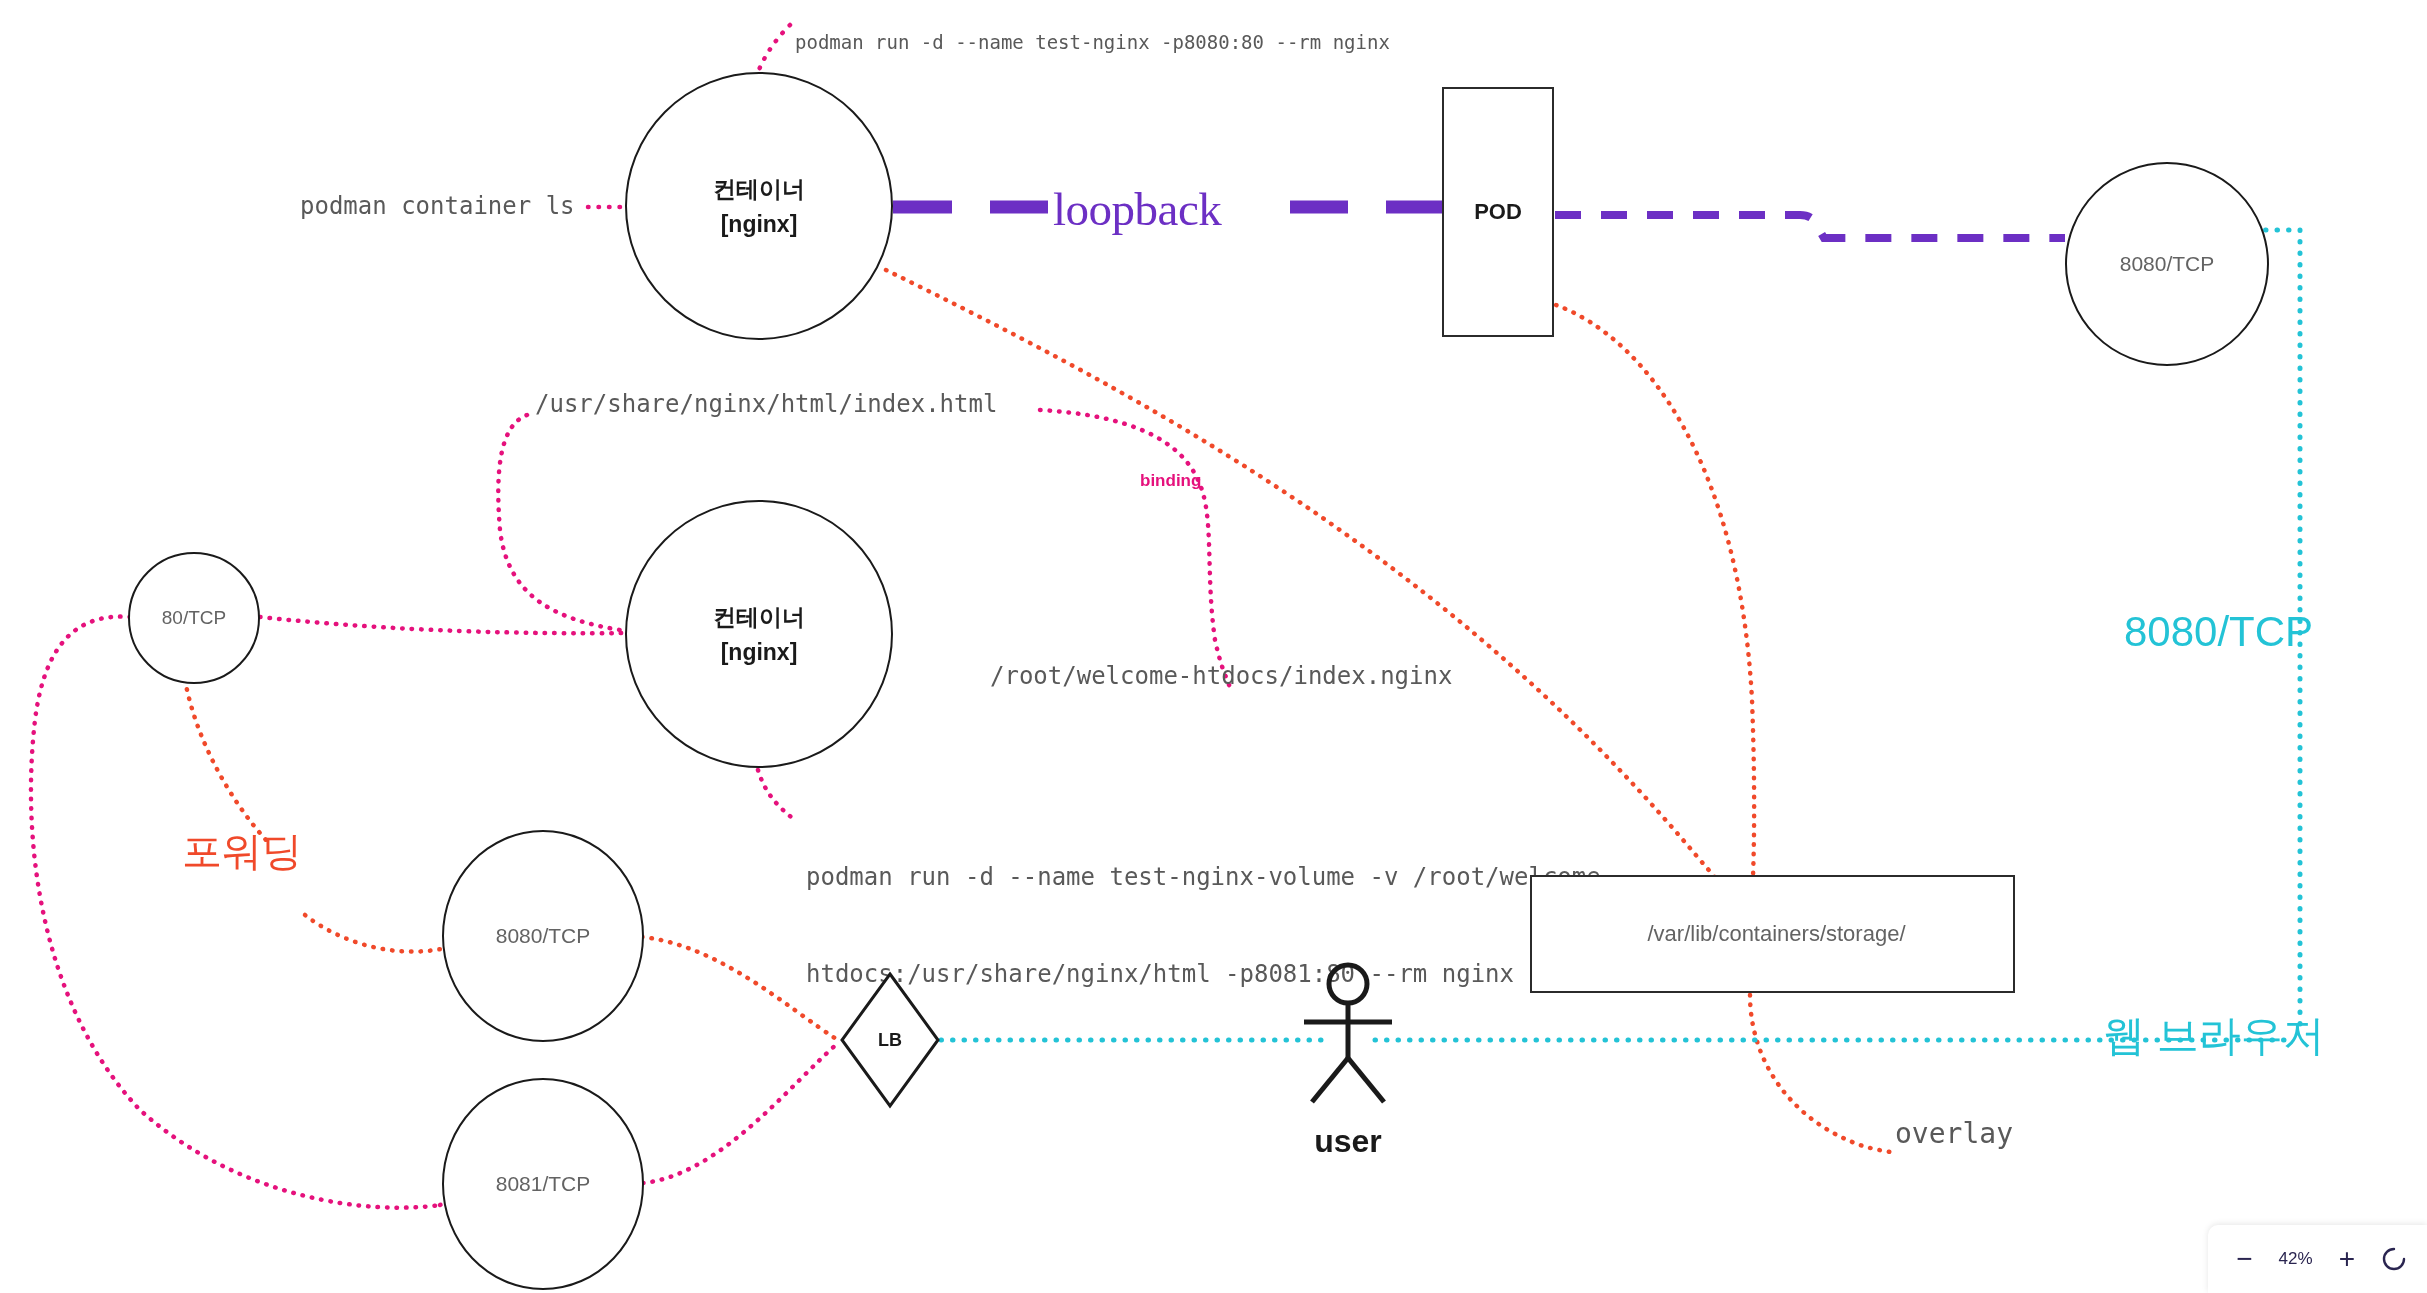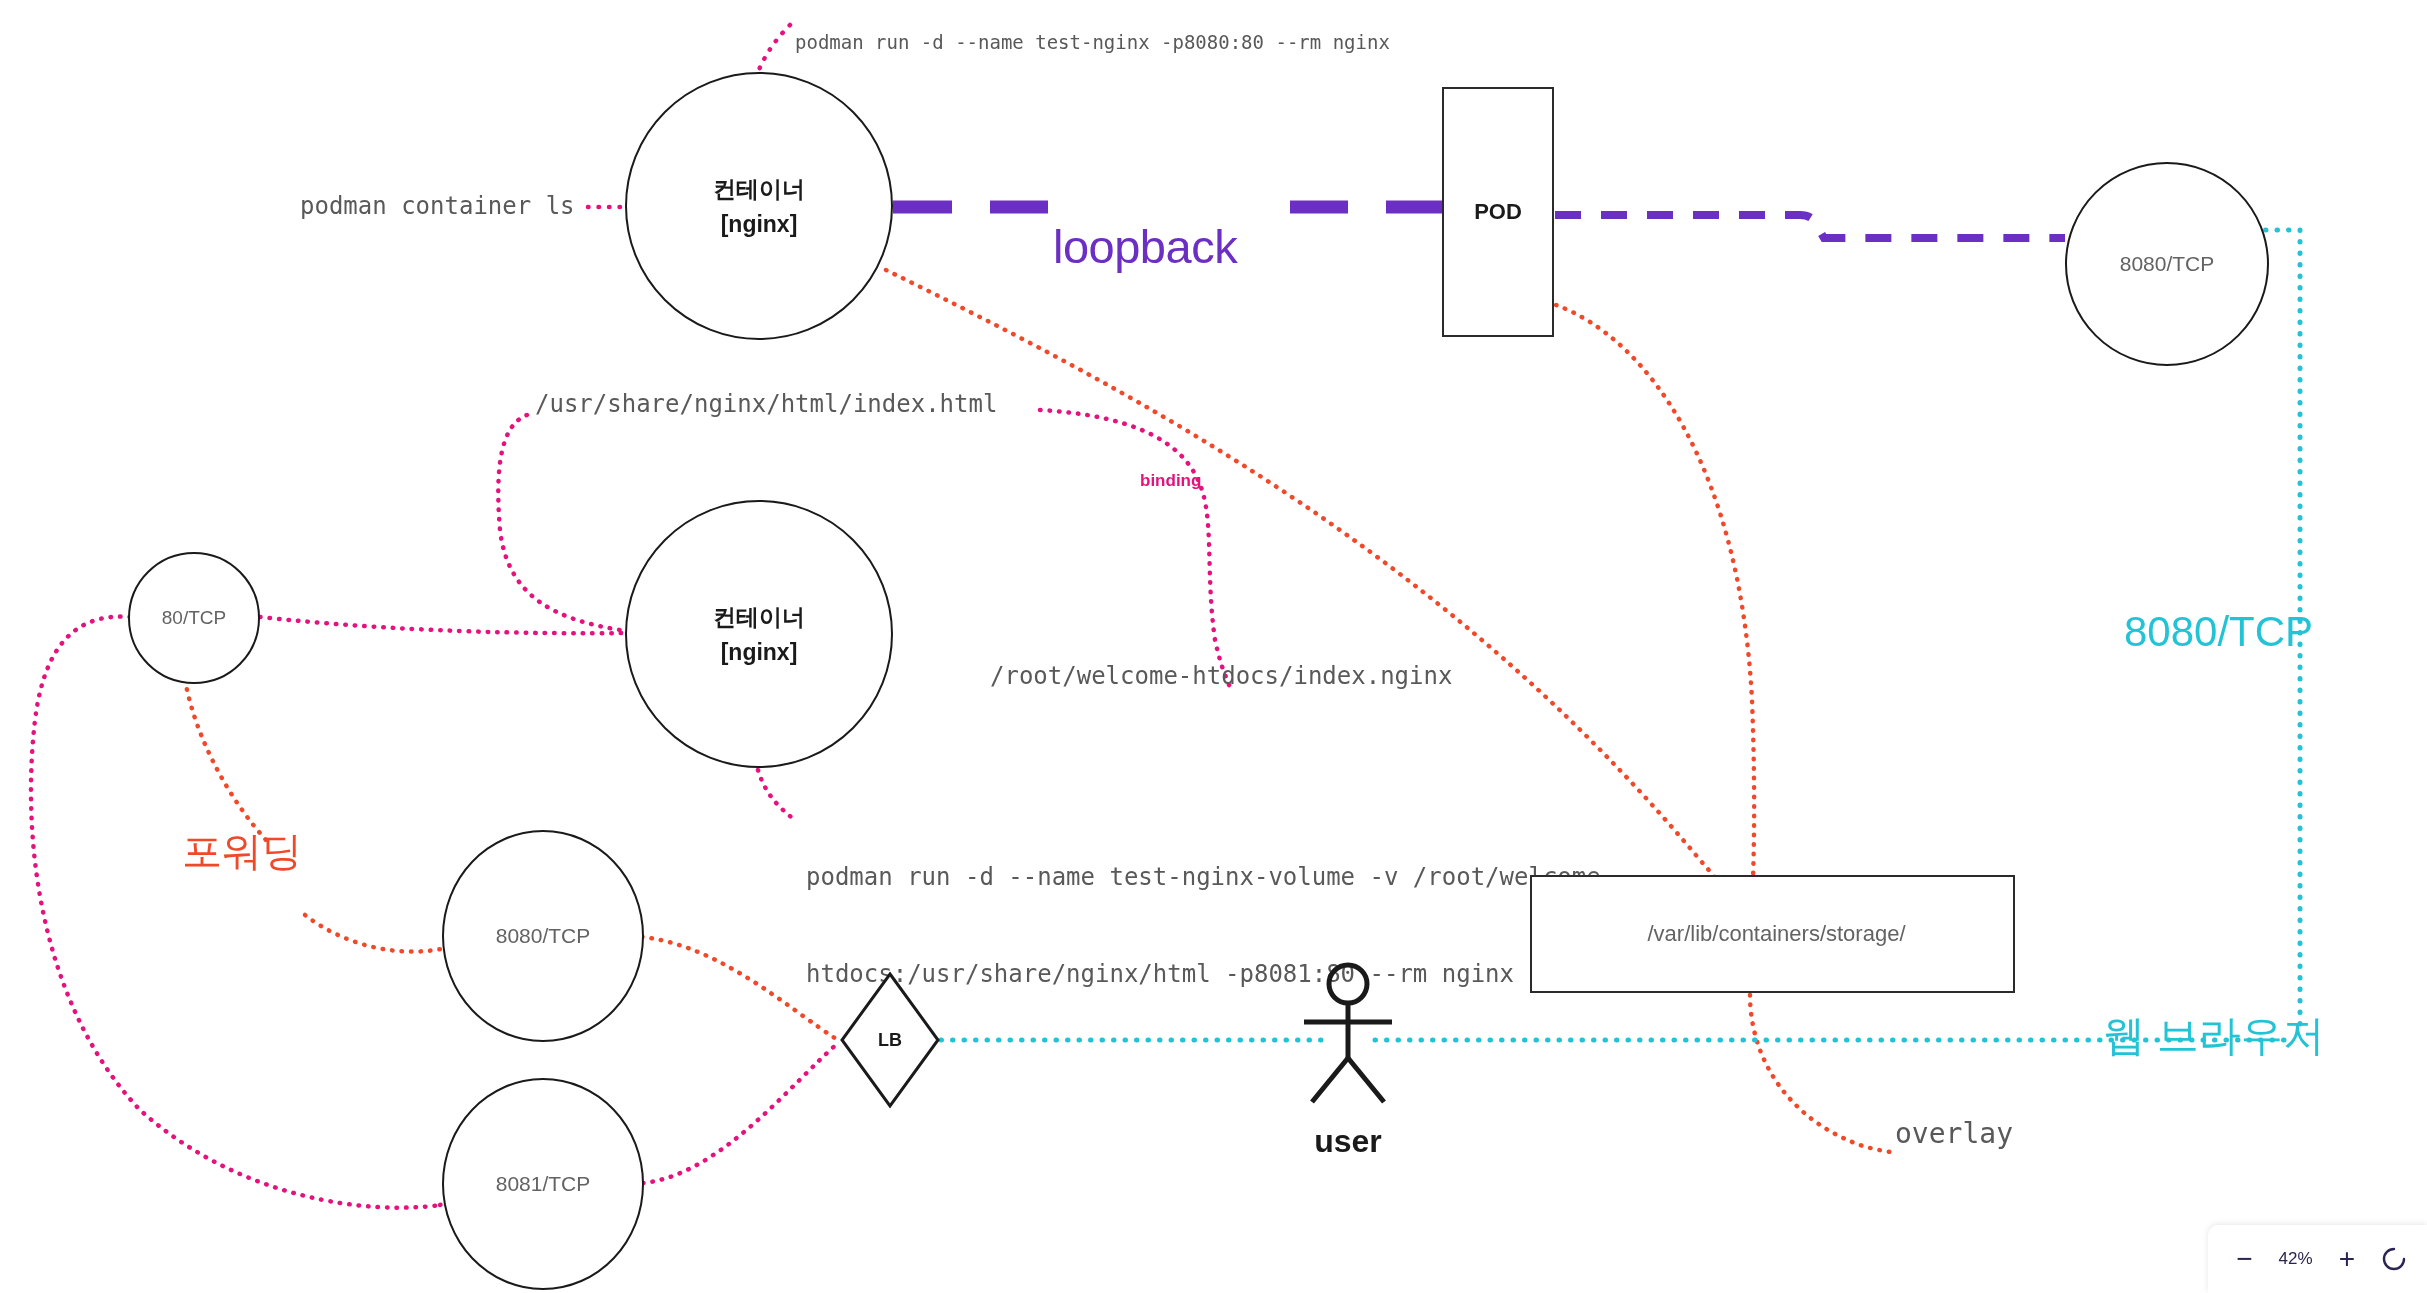--- a/index.html
+++ b/index.html
@@ -77,23 +77,22 @@
     display: flex;
     align-items: center;
     justify-content: center;
     font-weight: bold;
     font-size: 18px;
     color: #1a1a1a;
   }
   .loopback-text {
     color: #6c2fc4;
     font-size: 47px;
-    font-family: Liberation Sans, sans-serif;
+    font-family: Liberation Serif, serif;
     letter-spacing: -0.5px;
-    margin-top: 37px;
   }
   .cyan-big {
     color: #23c3d6;
     font-size: 42px;
   }
   .orange-big {
     color: #f0492a;
     font-size: 40px;
   }
   .binding-text {

